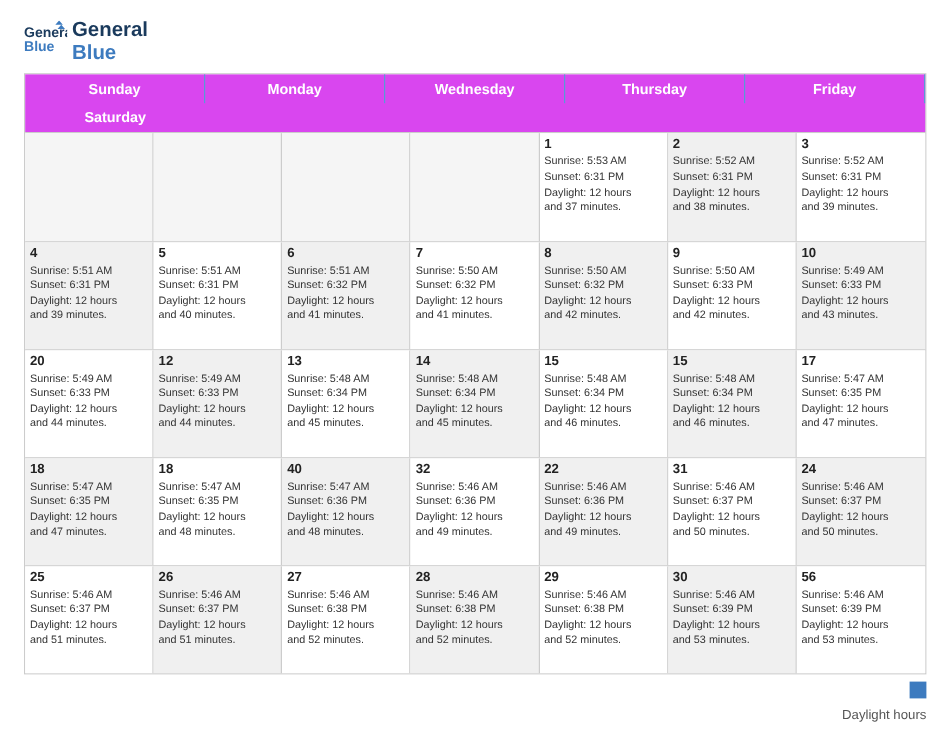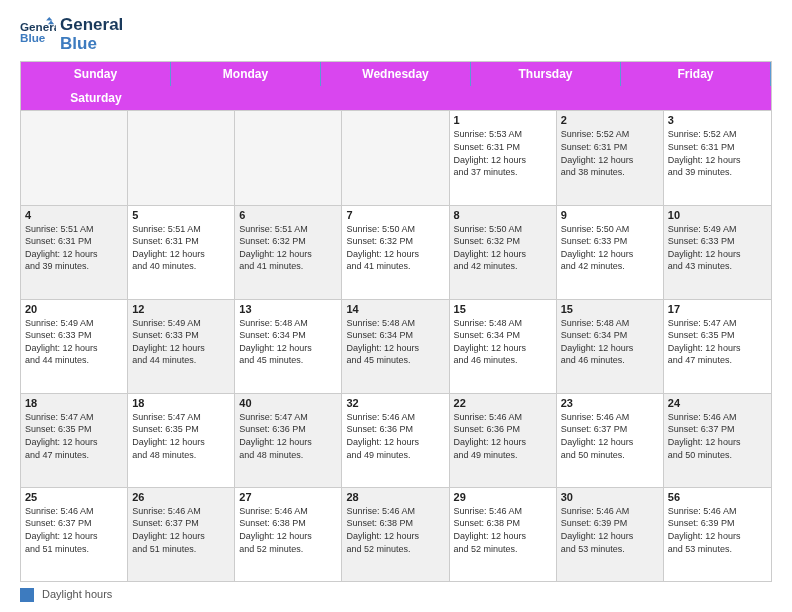--- a/index.html
+++ b/index.html
@@ -92,25 +92,26 @@
       color: #222;
       margin-bottom: 2px;
     }
     .cell-text {
       font-size: 9px;
       line-height: 1.4;
       color: #333;
     }
     .footer {
       display: flex;
-      align-items: flex-start;
+      align-items: flex-end;
       gap: 8px;
       margin-top: 6px;
       font-size: 11px;
       color: #555;
+      flex-direction: column;
     }
     .legend-box {
       width: 14px;
       height: 14px;
       background: #3d7bbf;
       display: inline-block;
     }
   </style>
 </head>
 <body>
@@ -300,21 +301,21 @@
 and 49 minutes.</div>
           </div>
           <div class="cal-cell shaded">
             <div class="day-num">22</div>
             <div class="cell-text" style="white-space: pre-line;">Sunrise: 5:46 AM
 Sunset: 6:36 PM
 Daylight: 12 hours
 and 49 minutes.</div>
           </div>
           <div class="cal-cell">
-            <div class="day-num">23</div>
+            <div class="day-num">31</div>
             <div class="cell-text" style="white-space: pre-line;">Sunrise: 5:46 AM
 Sunset: 6:37 PM
 Daylight: 12 hours
 and 50 minutes.</div>
           </div>
           <div class="cal-cell shaded">
             <div class="day-num">24</div>
             <div class="cell-text" style="white-space: pre-line;">Sunrise: 5:46 AM
 Sunset: 6:37 PM
 Daylight: 12 hours

